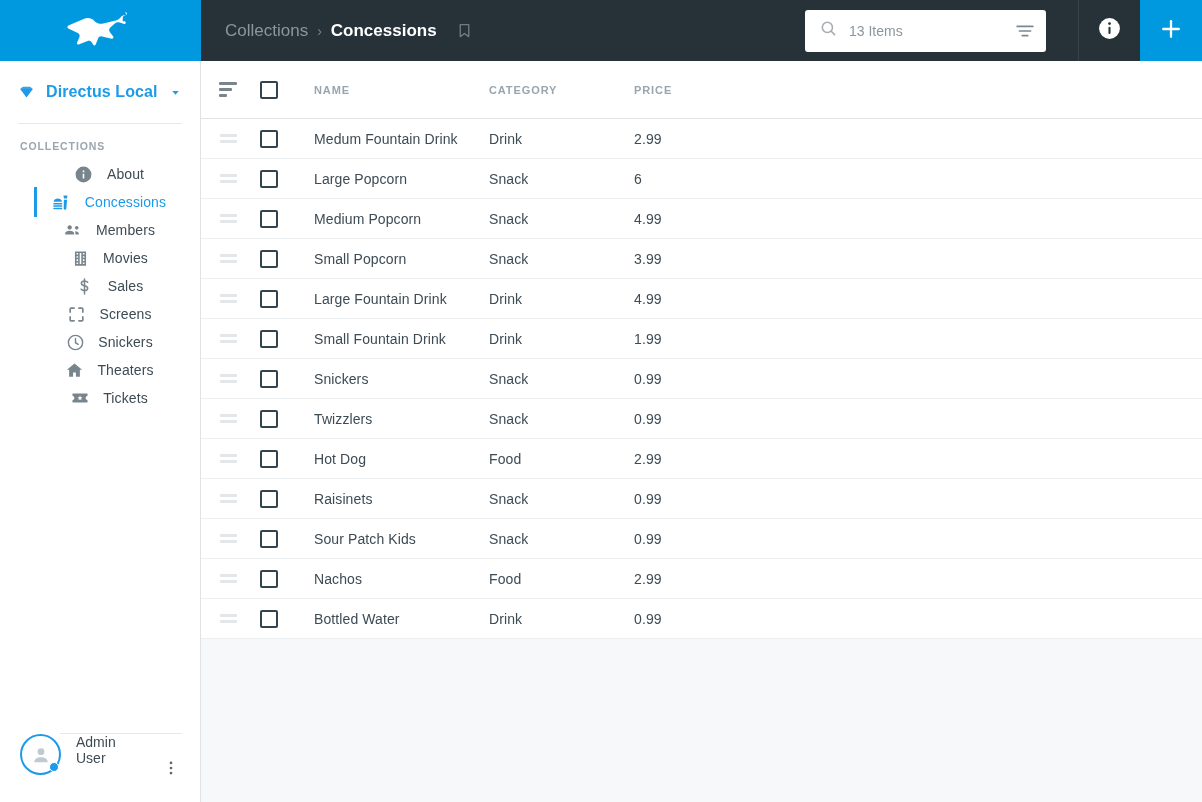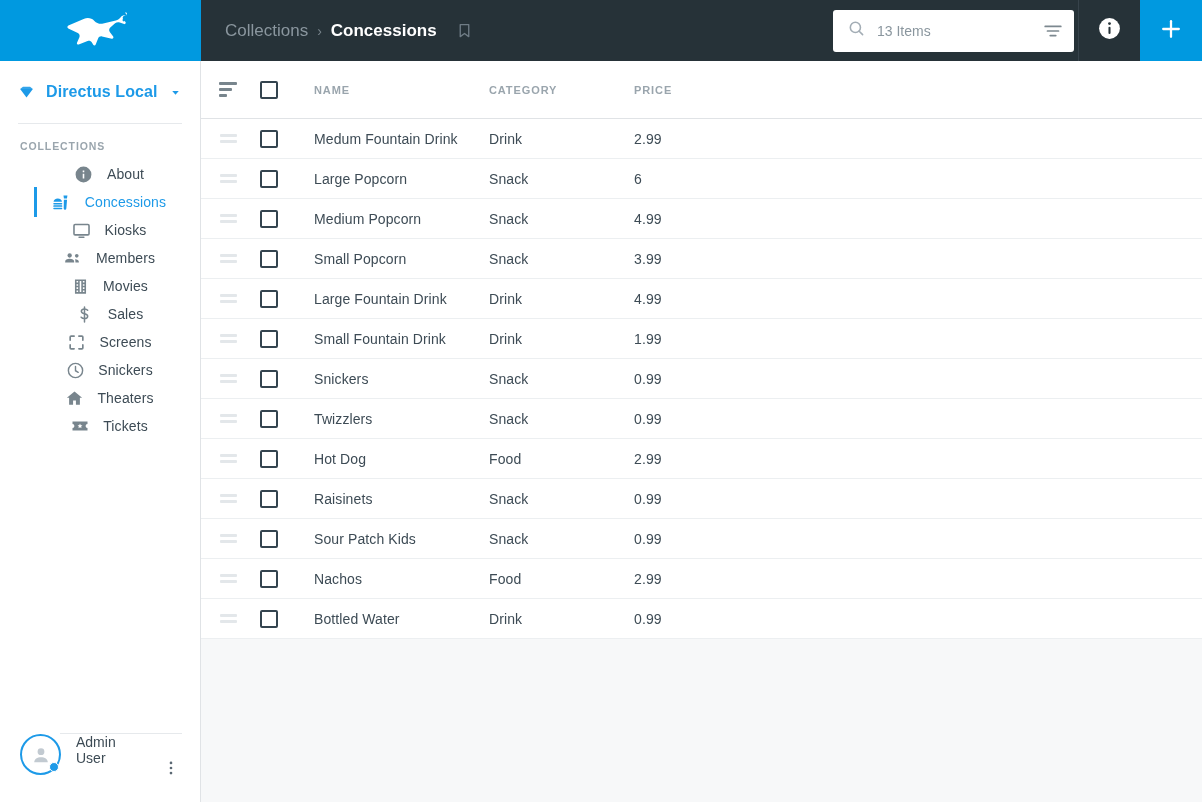--- a/index.html
+++ b/index.html
@@ -100,21 +100,21 @@
   .crumb-sep { font-size: 14px; color: #77838b; }
   .crumb-current { font-size: 17px; font-weight: bold; color: #ffffff; }
   .bookmark-btn { margin-left: 10px; display:flex; align-items:center; cursor:pointer; }
 
   .topbar-right {
     margin-left: auto; display: flex; align-items: center; height: 61px;
   }
   .searchbox {
     width: 241px; height: 42px; background: #ffffff;
     border-radius: 3px; display: flex; align-items: center;
-    padding: 0 10px 0 14px; gap: 11px; margin-right: 4px;
+    padding: 0 10px 0 14px; gap: 11px; margin-right: 32px;
     cursor: text;
   }
   .search-placeholder {
     font-size: 14px; color: #8a969e; flex: 1 1 auto;
   }
   .filter-btn { display:flex; align-items:center; cursor:pointer; }
   .info-btn {
     width: 62px; height: 61px; display:flex; align-items:center; justify-content:center;
     border-left: 1px solid #37434b; cursor: pointer;
   }
@@ -216,29 +216,20 @@
             <path d="M14.5 3h5l-.6 4h-3.8l-.6-4zM15 8.5h4l-.9 11a1.6 1.6 0 01-1.6 1.5h-.1a1.6 1.6 0 01-1.6-1.5L15 8.5z"></path>
             <path d="M2 11.2c0-2.5 2.4-4.2 5.3-4.2s5.3 1.7 5.3 4.2H2z"></path>
             <rect x="1.6" y="12.6" width="11.4" height="1.9" rx=".9"></rect>
             <rect x="1.6" y="15.6" width="11.4" height="1.9" rx=".9"></rect>
             <rect x="1.6" y="18.6" width="11.4" height="1.9" rx=".9"></rect>
           </svg>
         </span>
         <span class="nav-label">Concessions</span>
       </div>
 
-      <div class="nav-item">
-        <span class="nav-icon">
-          <svg width="19" height="19" viewBox="0 0 24 24" fill="none" stroke="currentColor" stroke-width="2">
-              <rect x="2.5" y="4.5" width="19" height="13" rx="1.4"></rect>
-              <path d="M9 20.5h6" stroke-linecap="round"></path>
-            </svg>
-        </span>
-        <span class="nav-label">Kiosks</span>
-      </div>
 
       <div class="nav-item">
         <span class="nav-icon">
           <svg width="20" height="20" viewBox="0 0 24 24" fill="currentColor">
               <circle cx="8" cy="9" r="2.6"></circle>
               <circle cx="16.5" cy="9.4" r="2.2"></circle>
               <path d="M2.6 16.4c0-2.2 2.4-3.4 5.4-3.4s5.4 1.2 5.4 3.4v1.1H2.6v-1.1zM14.4 13.6c2.8.2 4.6 1.3 4.6 3v.9h-4.1v-1.1c0-1.1-.2-2-.5-2.8z"></path>
             </svg>
         </span>
         <span class="nav-label">Members</span>

